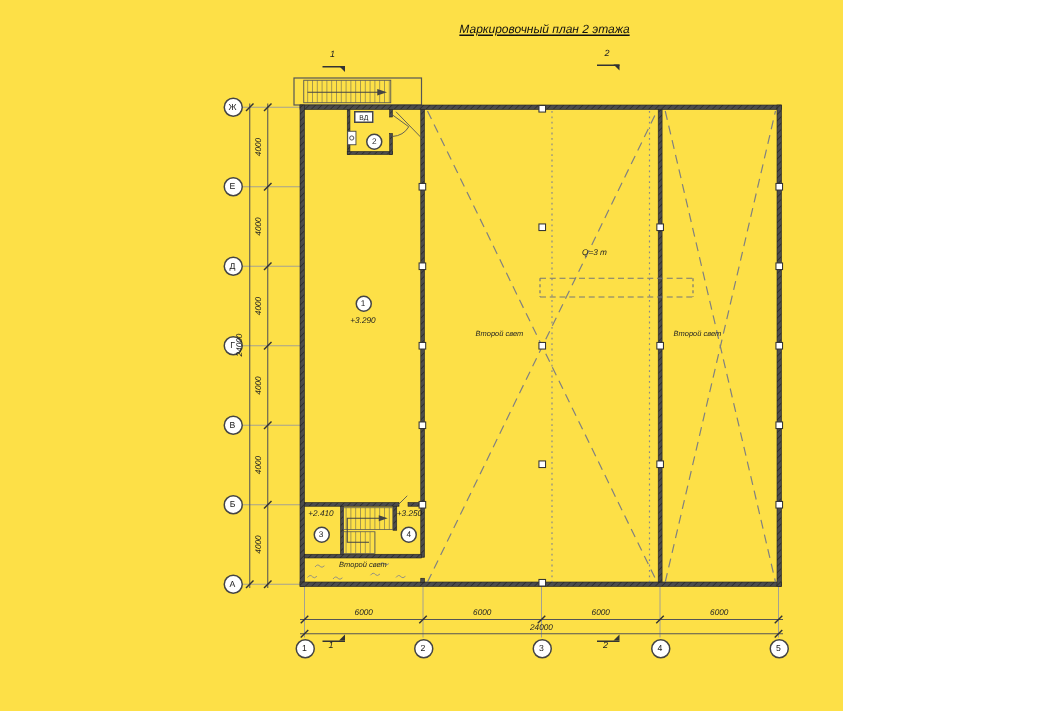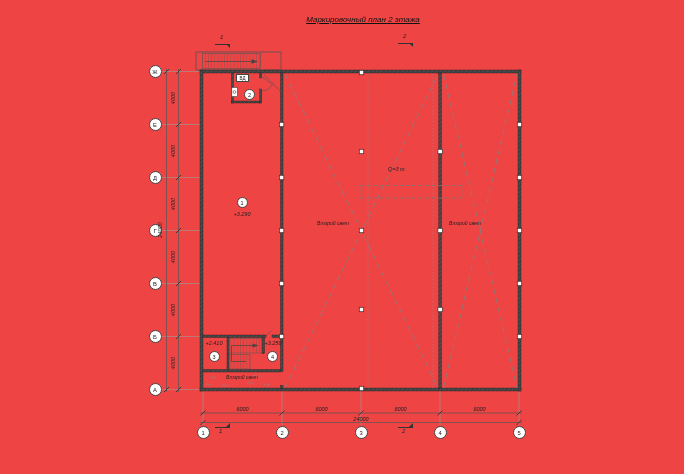--- a/index.html
+++ b/index.html
@@ -1,16 +1,16 @@
 <!DOCTYPE html>
 <html><head>
 <meta charset="utf-8">
 <style>
   html,body{margin:0;padding:0;background:#fff;}
-  #canvas{position:relative;width:684px;height:474px;background:#ef4444;overflow:hidden;
+  #canvas{position:relative;width:562px;height:474px;background:#fde047;overflow:hidden;
           font-family:"Liberation Sans",sans-serif;}
   #plan-svg{position:absolute;left:0;top:0;}
   .lbl{position:absolute;color:#222;font:italic 5.5px "Liberation Sans",sans-serif;
        text-align:center;white-space:nowrap;}
   .lbl-tiny{font-size:5px;line-height:5.5px;white-space:normal;}
   .title{font:italic 8px "Liberation Sans",sans-serif;text-decoration:underline;color:#111;}
   .axis-circle{position:absolute;width:13px;height:13px;border:0.9px solid #444;border-radius:50%;
        background:#fff;color:#222;font:5.8px "Liberation Sans",sans-serif;line-height:13px;
        text-align:center;box-sizing:border-box;}
   .room-circle{position:absolute;width:11px;height:11px;border:0.8px solid #444;border-radius:50%;

